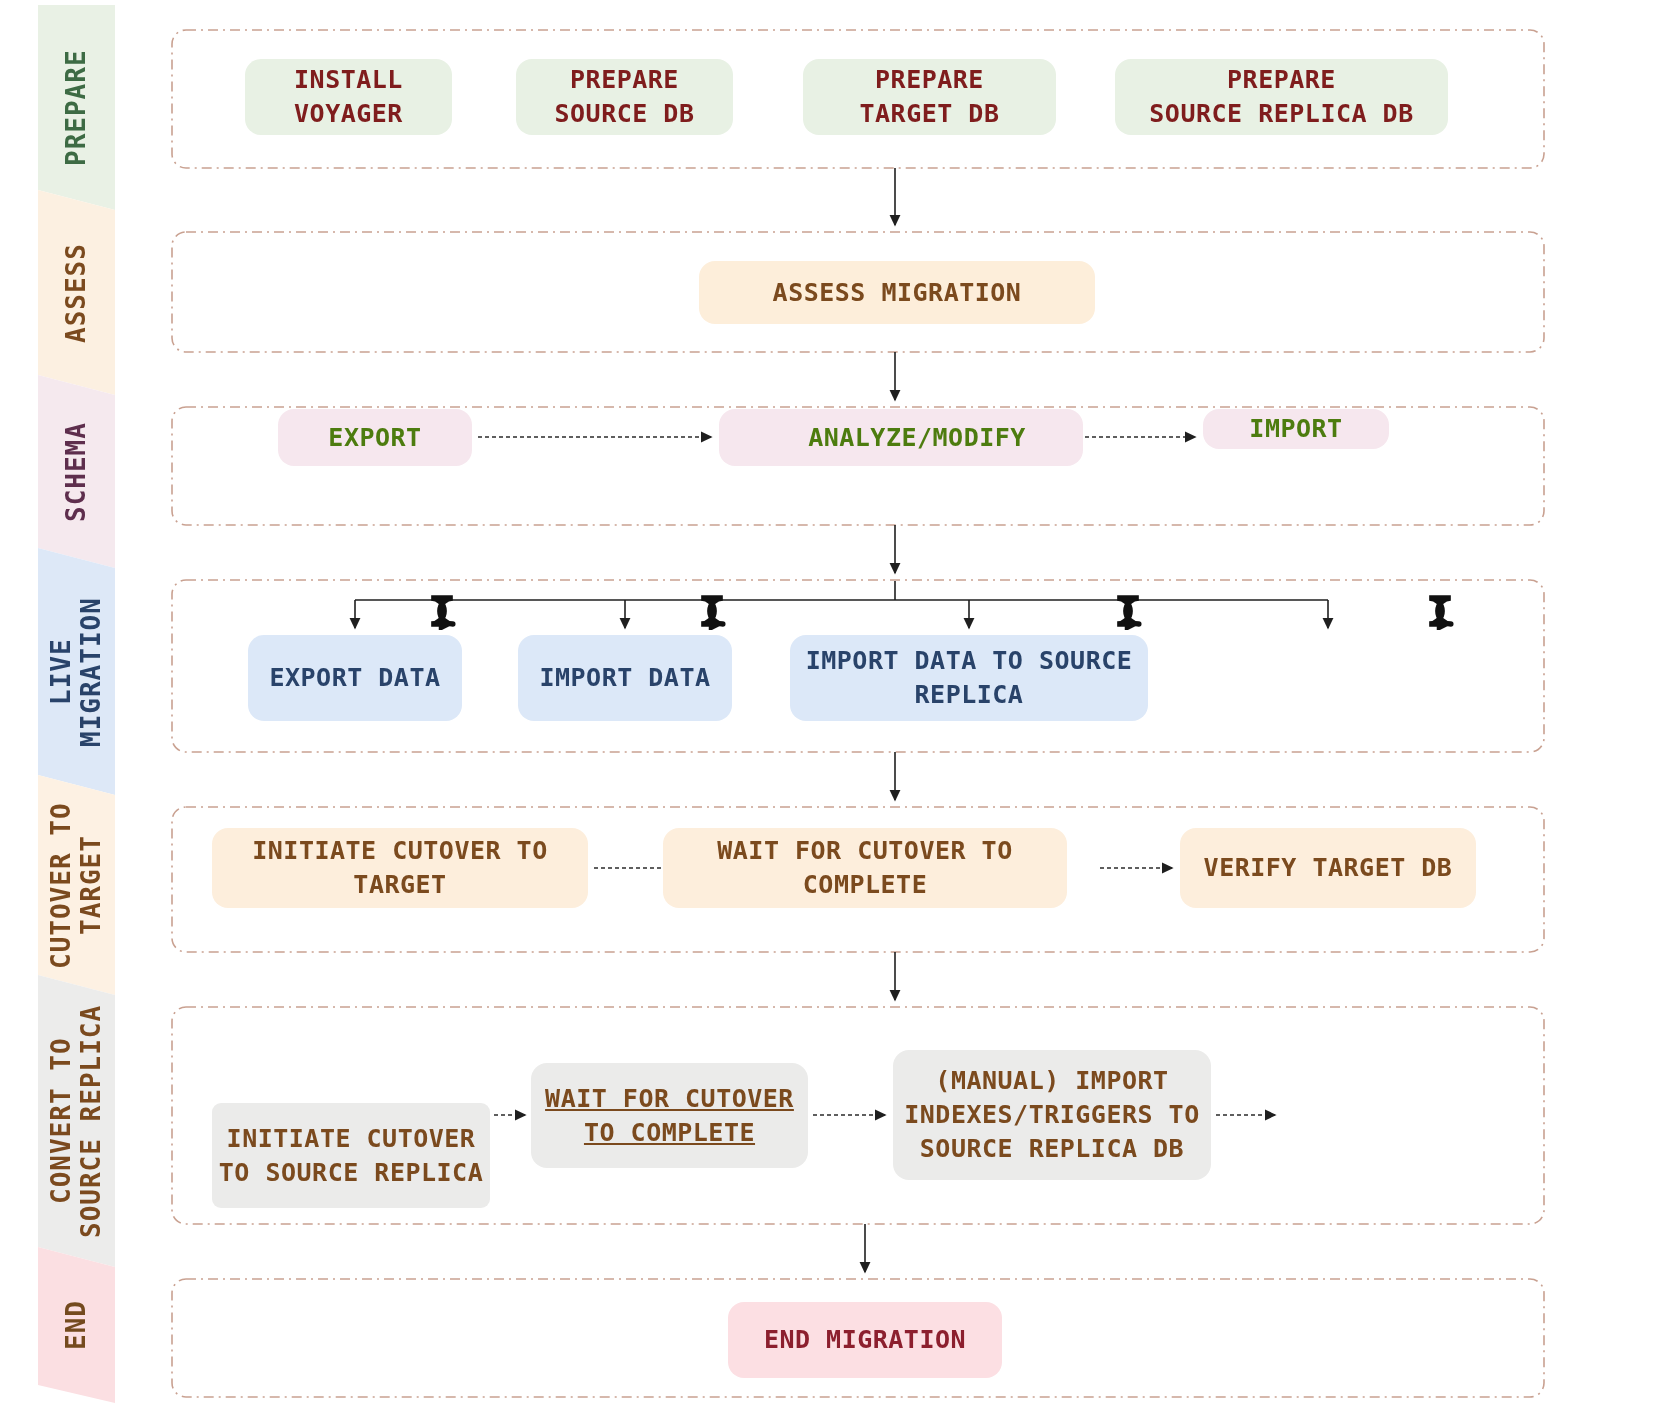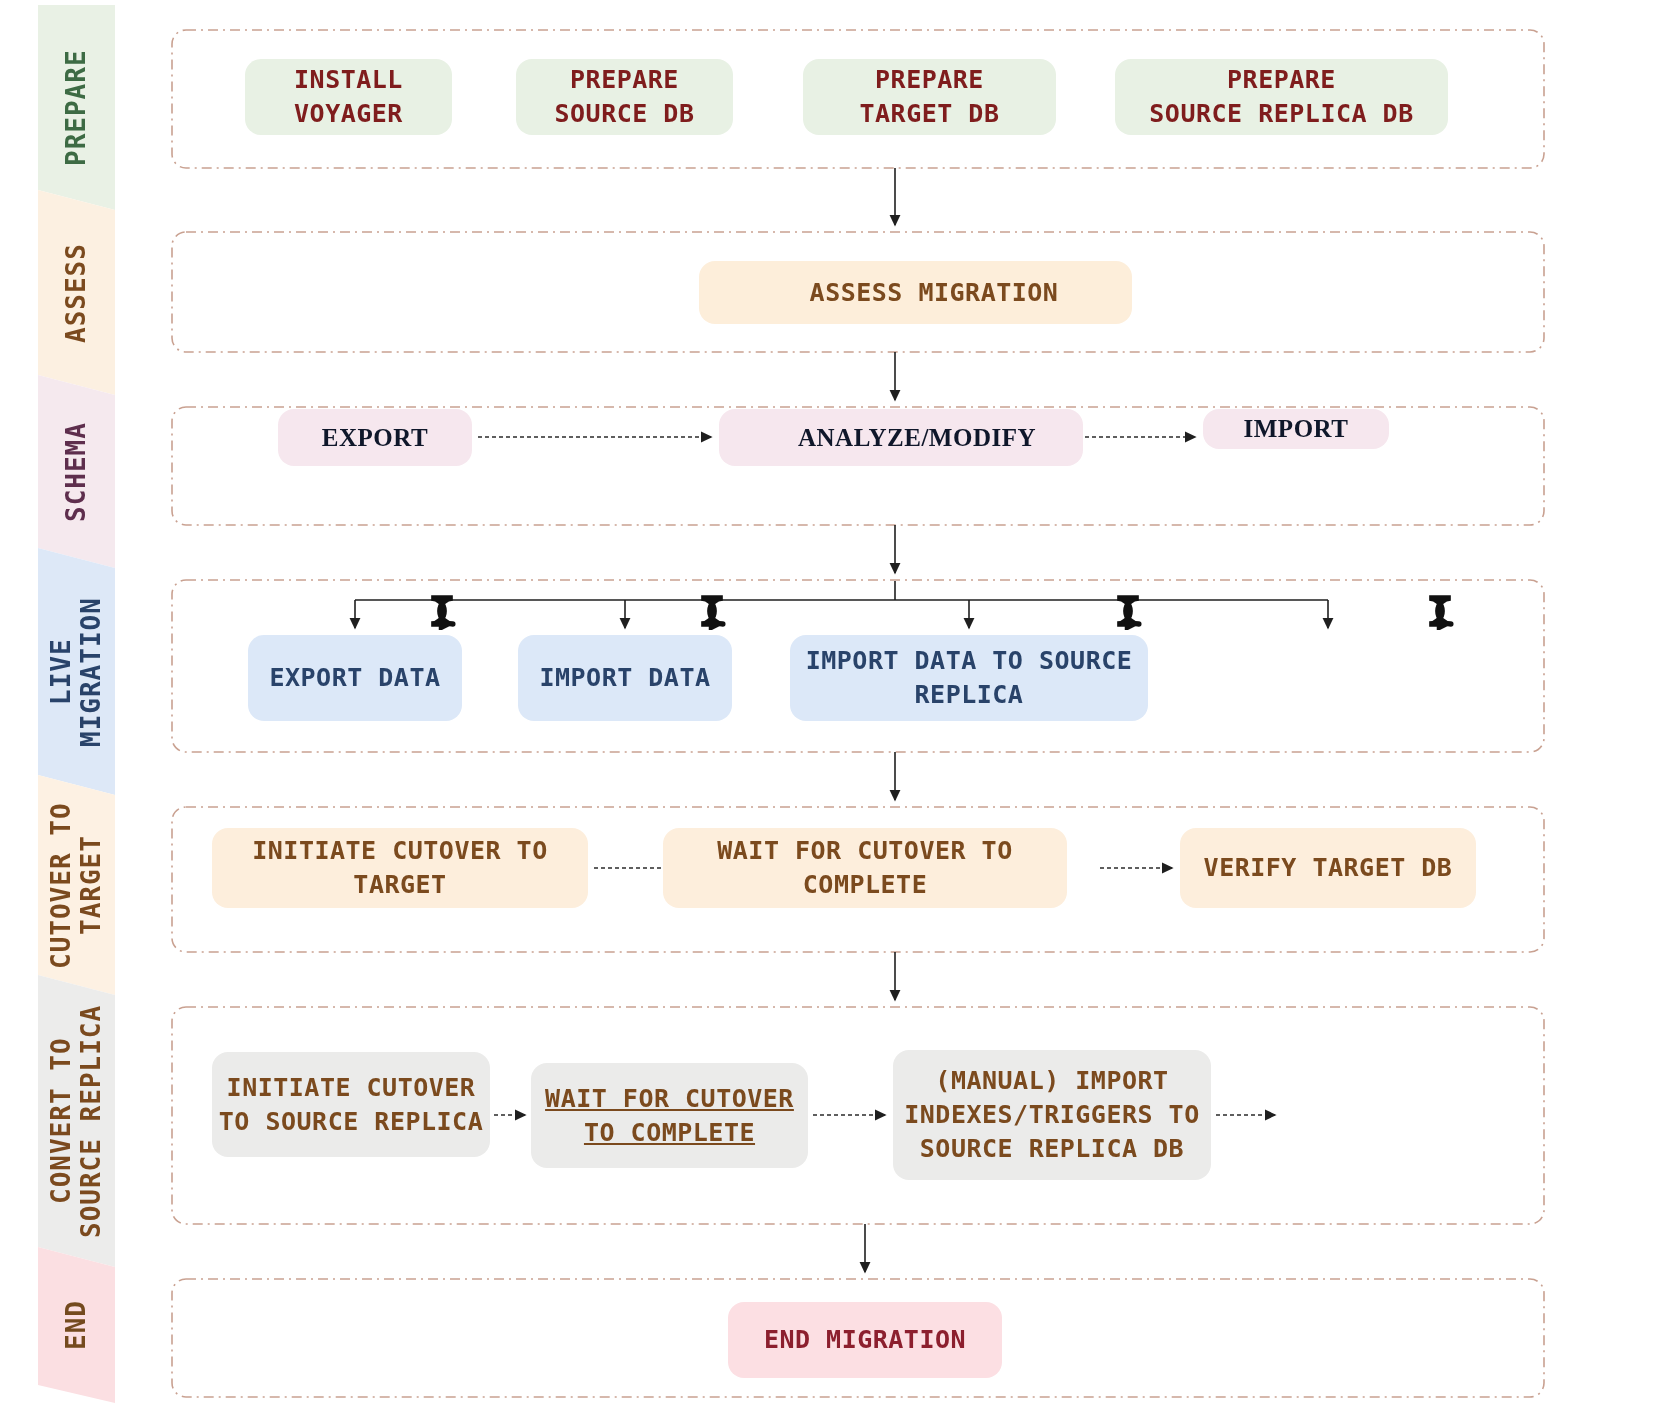--- a/index.html
+++ b/index.html
@@ -29,21 +29,21 @@
 
   
   .node {
     position:absolute; z-index:3; border-radius:16px;
     display:flex; align-items:center; justify-content:center;
     font-weight:bold; font-size:25px; line-height:1.35; text-align:center;
     white-space:pre-line; letter-spacing:0.5px;
   }
   .n-prepare { background:#e8f1e4; color:#7f1d1d; }
   .n-assess  { background:#fdeeda; color:#7b4a1e; }
-  .n-schema  { background:#f6e7ee; color:#0f172a;font-family:Liberation Serif, serif; }
+  .n-schema  { background:#f6e7ee; color:#4d7c0f; }
   .n-live    { background:#dce8f8; color:#29436a; }
   .n-cutover { background:#fdeedc; color:#7b4a1e; }
   .n-convert { background:#ebebea; color:#7b4a1e; }
   .n-end     { background:#fcdfe3; color:#8c1f2e; }
 
   .loop-icon { position:absolute; z-index:4; }
 </style>
 </head>
 <body>
 
@@ -122,21 +122,21 @@
 
   <div class="node n-prepare" style="left:245px;top:59px;width:207px;height:76px;">INSTALL
 VOYAGER</div>
   <div class="node n-prepare" style="left:516px;top:59px;width:217px;height:76px;">PREPARE
 SOURCE DB</div>
   <div class="node n-prepare" style="left:803px;top:59px;width:253px;height:76px;">PREPARE
 TARGET DB</div>
   <div class="node n-prepare" style="left:1115px;top:59px;width:333px;height:76px;">PREPARE
 SOURCE REPLICA DB</div>
 
-  <div class="node n-assess" style="left:699px;top:261px;width:396px;height:63px;padding-left:37px;">ASSESS MIGRATION</div>
+  <div class="node n-assess" style="left:699px;top:261px;width:396px;height:63px;">ASSESS MIGRATION</div>
 
   <div class="node n-schema" style="left:278px;top:409px;width:194px;height:57px;">EXPORT</div>
   <div class="node n-schema" style="left:719px;top:409px;width:332px;height:57px;padding-left:32px;">ANALYZE/MODIFY</div>
   <div class="node n-schema" style="left:1203px;top:409px;width:186px;height:40px;">IMPORT</div>
 
   <div class="node n-live" style="left:248px;top:635px;width:214px;height:86px;">EXPORT DATA</div>
   <div class="node n-live" style="left:518px;top:635px;width:214px;height:86px;">IMPORT DATA</div>
   <div class="node n-live" style="left:790px;top:635px;width:358px;height:86px;">IMPORT DATA TO SOURCE
 REPLICA</div>
 
@@ -156,21 +156,21 @@
     <path d="M34 29 A12 12 0 0 1 34 5 H14 A12 12 0 0 1 14 29 H21" fill="none" stroke="#111" stroke-width="5" stroke-linecap="round"></path>
     <polygon points="21,23 34,29.5 21,36" fill="#111"></polygon>
   </svg>
 
   <div class="node n-cutover" style="left:212px;top:828px;width:376px;height:80px;">INITIATE CUTOVER TO
 TARGET</div>
   <div class="node n-cutover" style="left:663px;top:828px;width:404px;height:80px;">WAIT FOR CUTOVER TO
 COMPLETE</div>
   <div class="node n-cutover" style="left:1180px;top:828px;width:296px;height:80px;">VERIFY TARGET DB</div>
 
-  <div class="node n-convert" style="left:212px;top:1052px;width:278px;height:105px;">INITIATE CUTOVER
+  <div class="node n-convert" style="left:212px;top:1103px;width:278px;height:105px;border-radius:9px;">INITIATE CUTOVER
 TO SOURCE REPLICA</div>
   <div class="node n-convert" style="left:531px;top:1063px;width:277px;height:105px;text-decoration:underline;">WAIT FOR CUTOVER
 TO COMPLETE</div>
   <div class="node n-convert" style="left:893px;top:1050px;width:318px;height:130px;">(MANUAL) IMPORT
 INDEXES/TRIGGERS TO
 SOURCE REPLICA DB</div>
 
   <div class="node n-end" style="left:728px;top:1302px;width:274px;height:76px;">END MIGRATION</div>
 
 </div>

